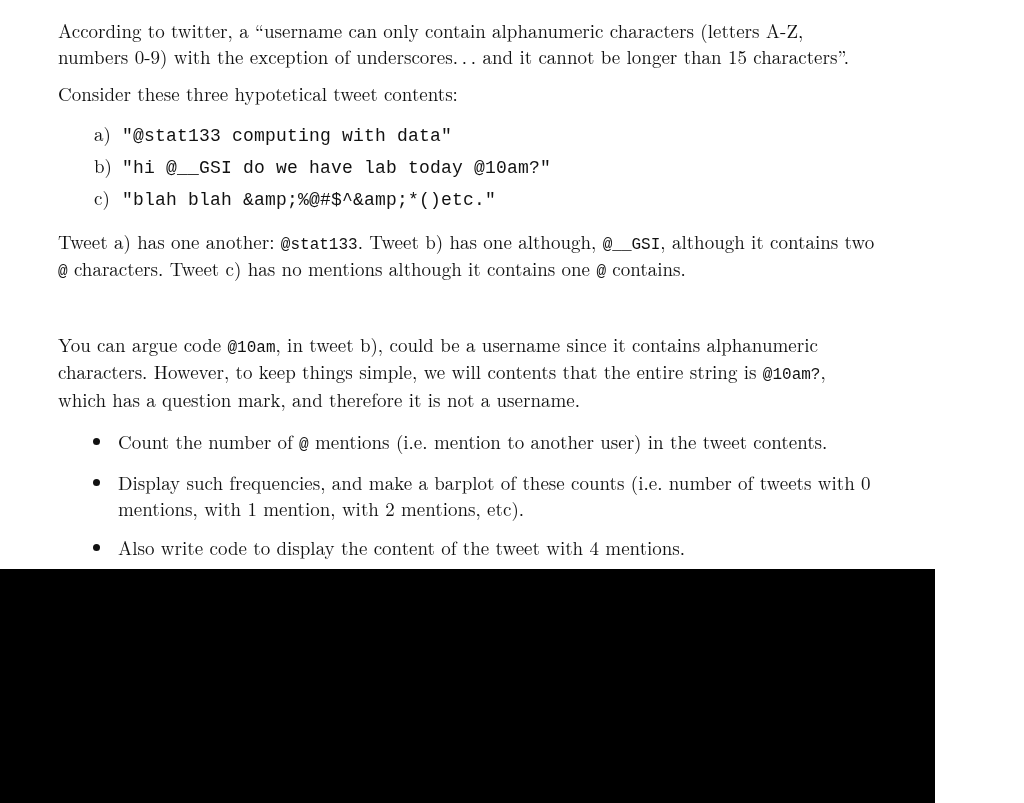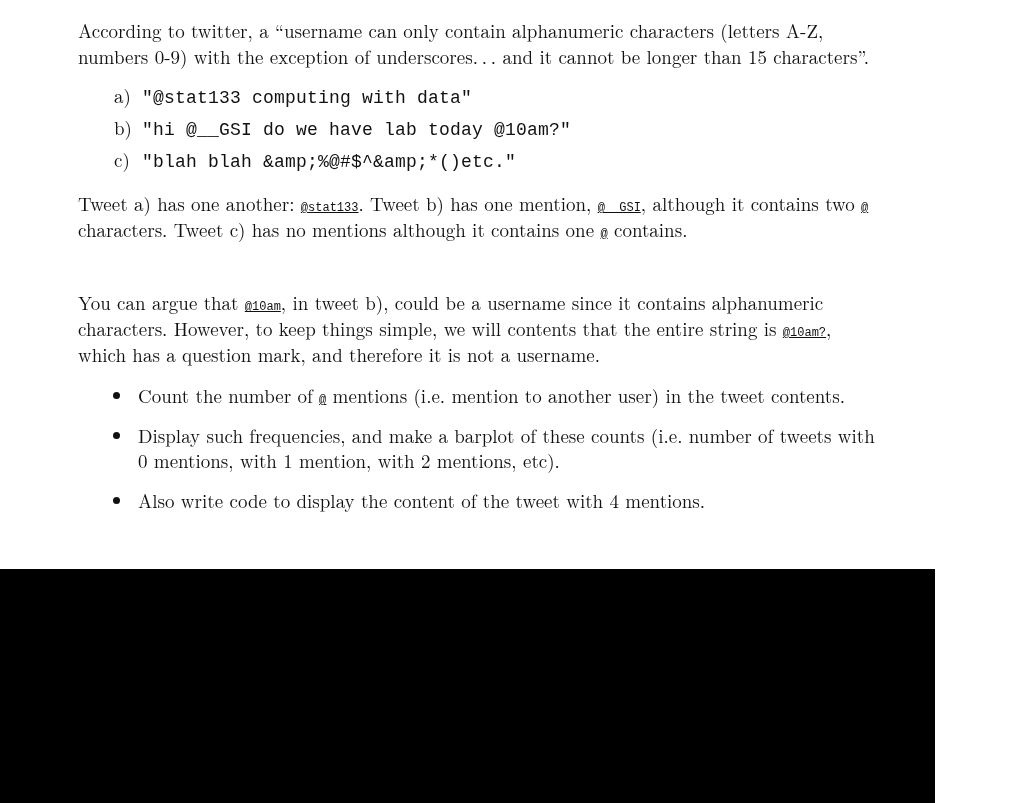--- a/index.html
+++ b/index.html
@@ -6,21 +6,20 @@
     margin: 0;
     padding: 0;
     background: #fff;
   }
   .page {
     width: 935px;
     height: 803px;
     box-sizing: border-box;
     background: #fff;
     position: relative;
-    padding-left: 20px;
   }
   .doc {
     background: #fff;
     padding: 18px 58px 10px 58px;
     font-family: "Latin Modern Roman", "CMU Serif", "Times New Roman", Times, serif;
     font-size: 19px;
     line-height: 1.35;
     color: #111;
   }
   p {
@@ -37,22 +36,21 @@
   .examples .lbl {
     width: 28px;
   }
   .tt {
     font-family: "Courier New", Courier, monospace;
     font-size: 18px;
     letter-spacing: 0.2px;
   }
   .ttinline {
     font-family: "Courier New", Courier, monospace;
-    font-size: 12px;
-    text-decoration: underline;
+    font-size: 16px;
   }
   .spacer {
     height: 36px;
   }
   ul.bullets {
     list-style: disc;
     margin: 16px 0 0 0;
     padding-left: 56px;
   }
   ul.bullets li {
@@ -69,44 +67,45 @@
   }
 </style>
 </head>
 <body>
 
 <div class="page">
   <div class="doc">
 
     <p>According to twitter, a “username can only contain alphanumeric characters (letters A-Z, numbers 0-9) with the exception of underscores. . . and it cannot be longer than 15 characters”.</p>
 
+    <p>Consider these three hypotetical tweet contents:</p>
 
     <div class="examples">
       <div class="row">
         <span class="lbl">a)</span>
         <span class="tt">"@stat133 computing with data"</span>
       </div>
       <div class="row">
         <span class="lbl">b)</span>
         <span class="tt">"hi @__GSI do we have lab today @10am?"</span>
       </div>
       <div class="row">
         <span class="lbl">c)</span>
         <span class="tt">"blah blah &amp;amp;%@#$^&amp;amp;*()etc."</span>
       </div>
     </div>
 
     <p>
-      <span>Tweet a) has one another: </span><span class="ttinline">@stat133</span><span>. Tweet b) has one mention, </span><span class="ttinline">@__GSI</span><span>, although it contains two </span><span class="ttinline">@</span><span> characters. Tweet c) has no mentions although it contains one </span><span class="ttinline">@</span><span> contains.</span>
+      <span>Tweet a) has one another: </span><span class="ttinline">@stat133</span><span>. Tweet b) has one although, </span><span class="ttinline">@__GSI</span><span>, although it contains two </span><span class="ttinline">@</span><span> characters. Tweet c) has no mentions although it contains one </span><span class="ttinline">@</span><span> contains.</span>
     </p>
 
     <div class="spacer"></div>
 
     <p>
-      <span>You can argue that </span><span class="ttinline">@10am</span><span>, in tweet b), could be a username since it contains alphanumeric characters. However, to keep things simple, we will contents that the entire string is </span><span class="ttinline">@10am?</span><span>, which has a question mark, and therefore it is not a username.</span>
+      <span>You can argue code </span><span class="ttinline">@10am</span><span>, in tweet b), could be a username since it contains alphanumeric characters. However, to keep things simple, we will contents that the entire string is </span><span class="ttinline">@10am?</span><span>, which has a question mark, and therefore it is not a username.</span>
     </p>
 
     <ul class="bullets">
       <li>
         <span>Count the number of </span><span class="ttinline">@</span><span> mentions (i.e. mention to another user) in the tweet contents.</span>
       </li>
       <li>Display such frequencies, and make a barplot of these counts (i.e. number of tweets with 0 mentions, with 1 mention, with 2 mentions, etc).</li>
       <li>Also write code to display the content of the tweet with 4 mentions.</li>
     </ul>
 

